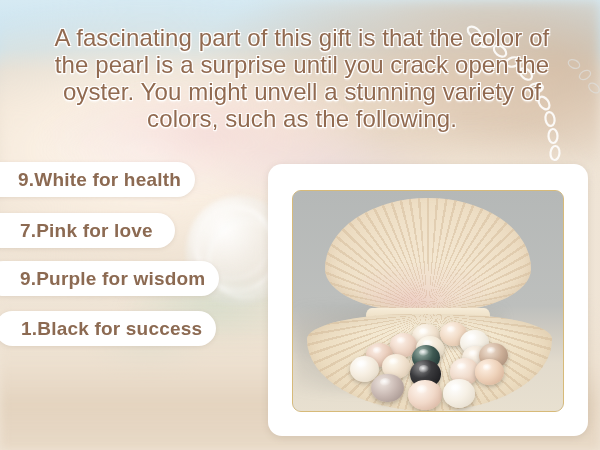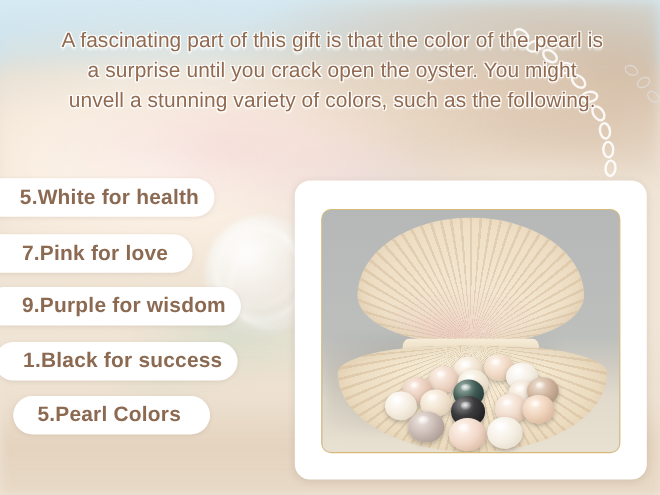--- a/index.html
+++ b/index.html
@@ -130,21 +130,21 @@
     opacity: 0.92;
   }
 
   
   .headline {
     position: absolute;
     left: 52px;
     top: 24px;
     width: 500px;
     text-align: center;
-    font-size: 19px;
+    font-size: 24px;
     line-height: 27px;
     font-weight: 400;
     color: #916a50;
     letter-spacing: 0.1px;
     text-shadow:
        1px  1px 0 rgba(255,255,255,0.95),
       -1px  1px 0 rgba(255,255,255,0.95),
        1px -1px 0 rgba(255,255,255,0.95),
       -1px -1px 0 rgba(255,255,255,0.95),
        0    2px 2px rgba(255,255,255,0.8);
@@ -308,33 +308,30 @@
       <ellipse class="chain-link" cx="99" cy="135" rx="7" ry="4.5" transform="rotate(95 99 135)"></ellipse>
       <ellipse class="chain-link-d" cx="118" cy="46" rx="6" ry="4" transform="rotate(25 118 46)"></ellipse>
       <ellipse class="chain-link-d" cx="129" cy="57" rx="6" ry="4" transform="rotate(-30 129 57)"></ellipse>
       <ellipse class="chain-link-d" cx="138" cy="70" rx="6" ry="4" transform="rotate(40 138 70)"></ellipse>
     </g>
   </svg>
 
   <div class="headline">A fascinating part of this gift is that the color of the pearl is a surprise until you crack open the oyster. You might unvell a stunning variety of colors, such as the following.</div>
 
   <div class="pill pill-1">
-    <span>5.White for health</span>
+    <span>9.White for health</span>
   </div>
   <div class="pill pill-2">
     <span>7.Pink for love</span>
   </div>
   <div class="pill pill-3">
     <span>9.Purple for wisdom</span>
   </div>
   <div class="pill pill-4">
     <span>1.Black for success</span>
-  </div>
-  <div class="pill pill-5">
-    <span>5.Pearl Colors</span>
   </div>
 
   <div class="photo-card">
     <div class="photo-frame">
       <div class="photo-inner" aria-label="open scallop shell filled with multicolored pearls">
         <div class="ph-backdrop"></div>
         <div class="ph-shadow"></div>
 
         <div class="shell-top">
           <div class="shell-top-ribs"></div>

